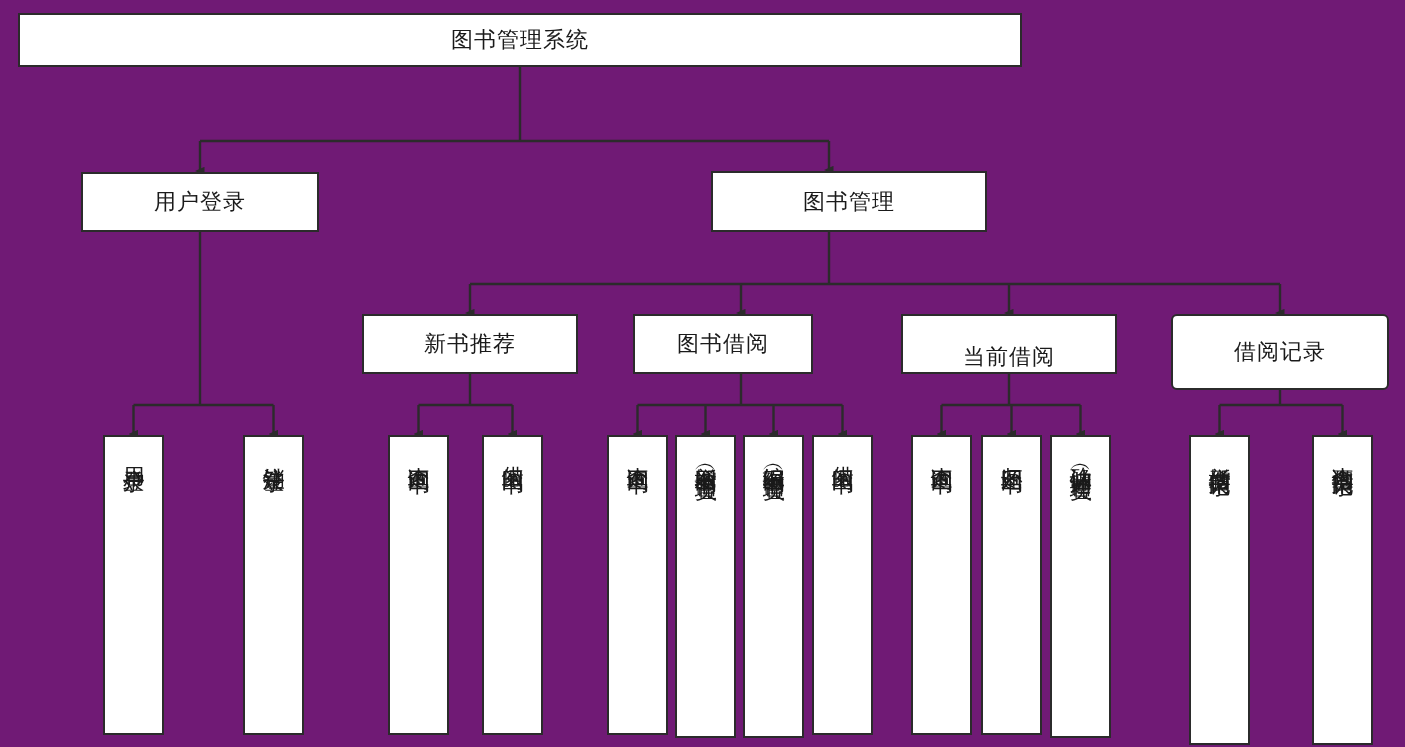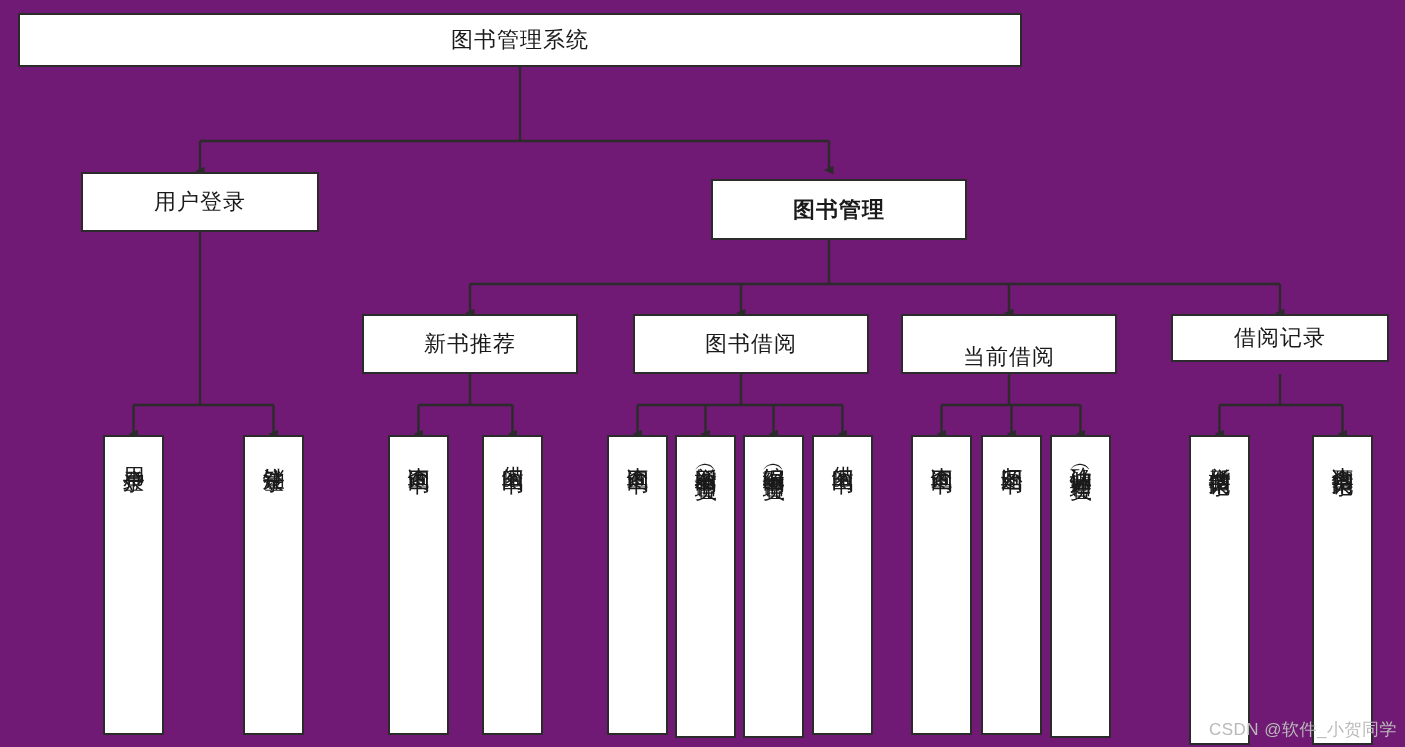--- a/index.html
+++ b/index.html
@@ -108,33 +108,33 @@
       </g>
   </svg>
 
   <div id="nodes-layer">
       <div class="node h" style="left: 18px; top: 13px; width: 1004px; height: 54px;">
         <span>图书管理系统</span>
       </div>
       <div class="node h" style="left: 81px; top: 172px; width: 238px; height: 60px;">
         <span>用户登录</span>
       </div>
-      <div class="node h" style="left: 711px; top: 179px; width: 256px; height: 61px; font-weight: bold;">
+      <div class="node h" style="left: 711px; top: 171px; width: 276px; height: 61px;">
         <span>图书管理</span>
       </div>
       <div class="node h" style="left: 362px; top: 314px; width: 216px; height: 60px; font-family: Liberation Mono, monospace;">
         <span>新书推荐</span>
       </div>
-      <div class="node h" style="left: 633px; top: 314px; width: 236px; height: 60px;">
+      <div class="node h" style="left: 633px; top: 314px; width: 180px; height: 60px;">
         <span>图书借阅</span>
       </div>
       <div class="node h" style="left: 901px; top: 314px; width: 216px; height: 60px; align-items: flex-end;">
         <span>当前借阅</span>
       </div>
-      <div class="node h" style="left: 1171px; top: 314px; width: 218px; height: 48px;">
+      <div class="node h" style="left: 1171px; top: 314px; width: 218px; height: 76px; border-radius: 6px;">
         <span>借阅记录</span>
       </div>
       <div class="node v" style="left: 103px; top: 435px; width: 61px; height: 300px;">
         <span class="vtext">用户登录</span>
       </div>
       <div class="node v" style="left: 243px; top: 435px; width: 61px; height: 300px;">
         <span class="vtext">注销登录</span>
       </div>
       <div class="node v" style="left: 388px; top: 435px; width: 61px; height: 300px;">
         <span class="vtext">查询图书</span>
@@ -164,14 +164,13 @@
         <span class="vtext">确认归还（管理员）</span>
       </div>
       <div class="node v" style="left: 1189px; top: 435px; width: 61px; height: 310px;">
         <span class="vtext">新增借阅记录</span>
       </div>
       <div class="node v" style="left: 1312px; top: 435px; width: 61px; height: 310px;">
         <span class="vtext">查询借阅记录</span>
       </div>
     </div>
 
-  <div class="watermark">CSDN @软件_小贺同学</div>
 </div>
 
 </body></html>

